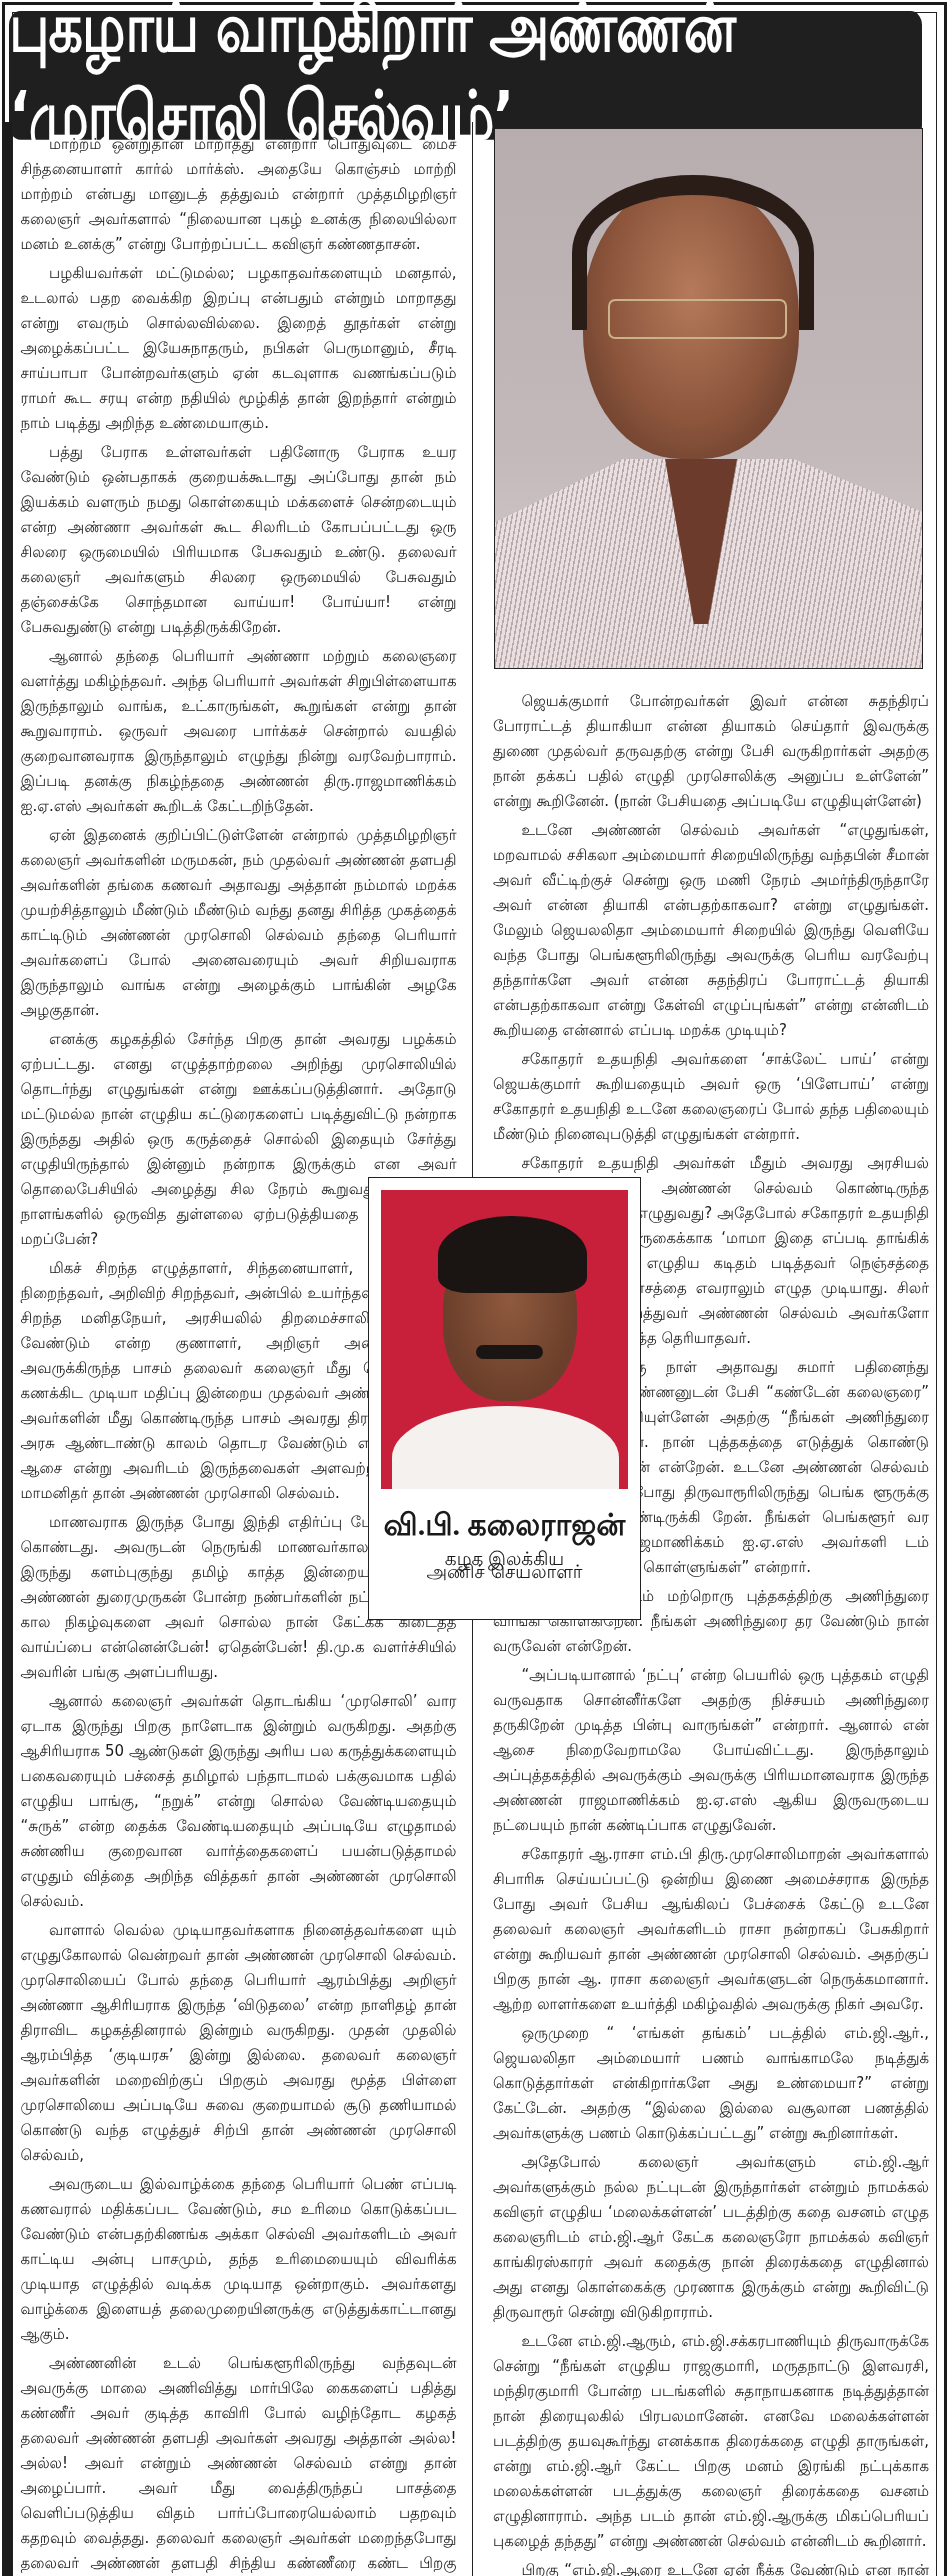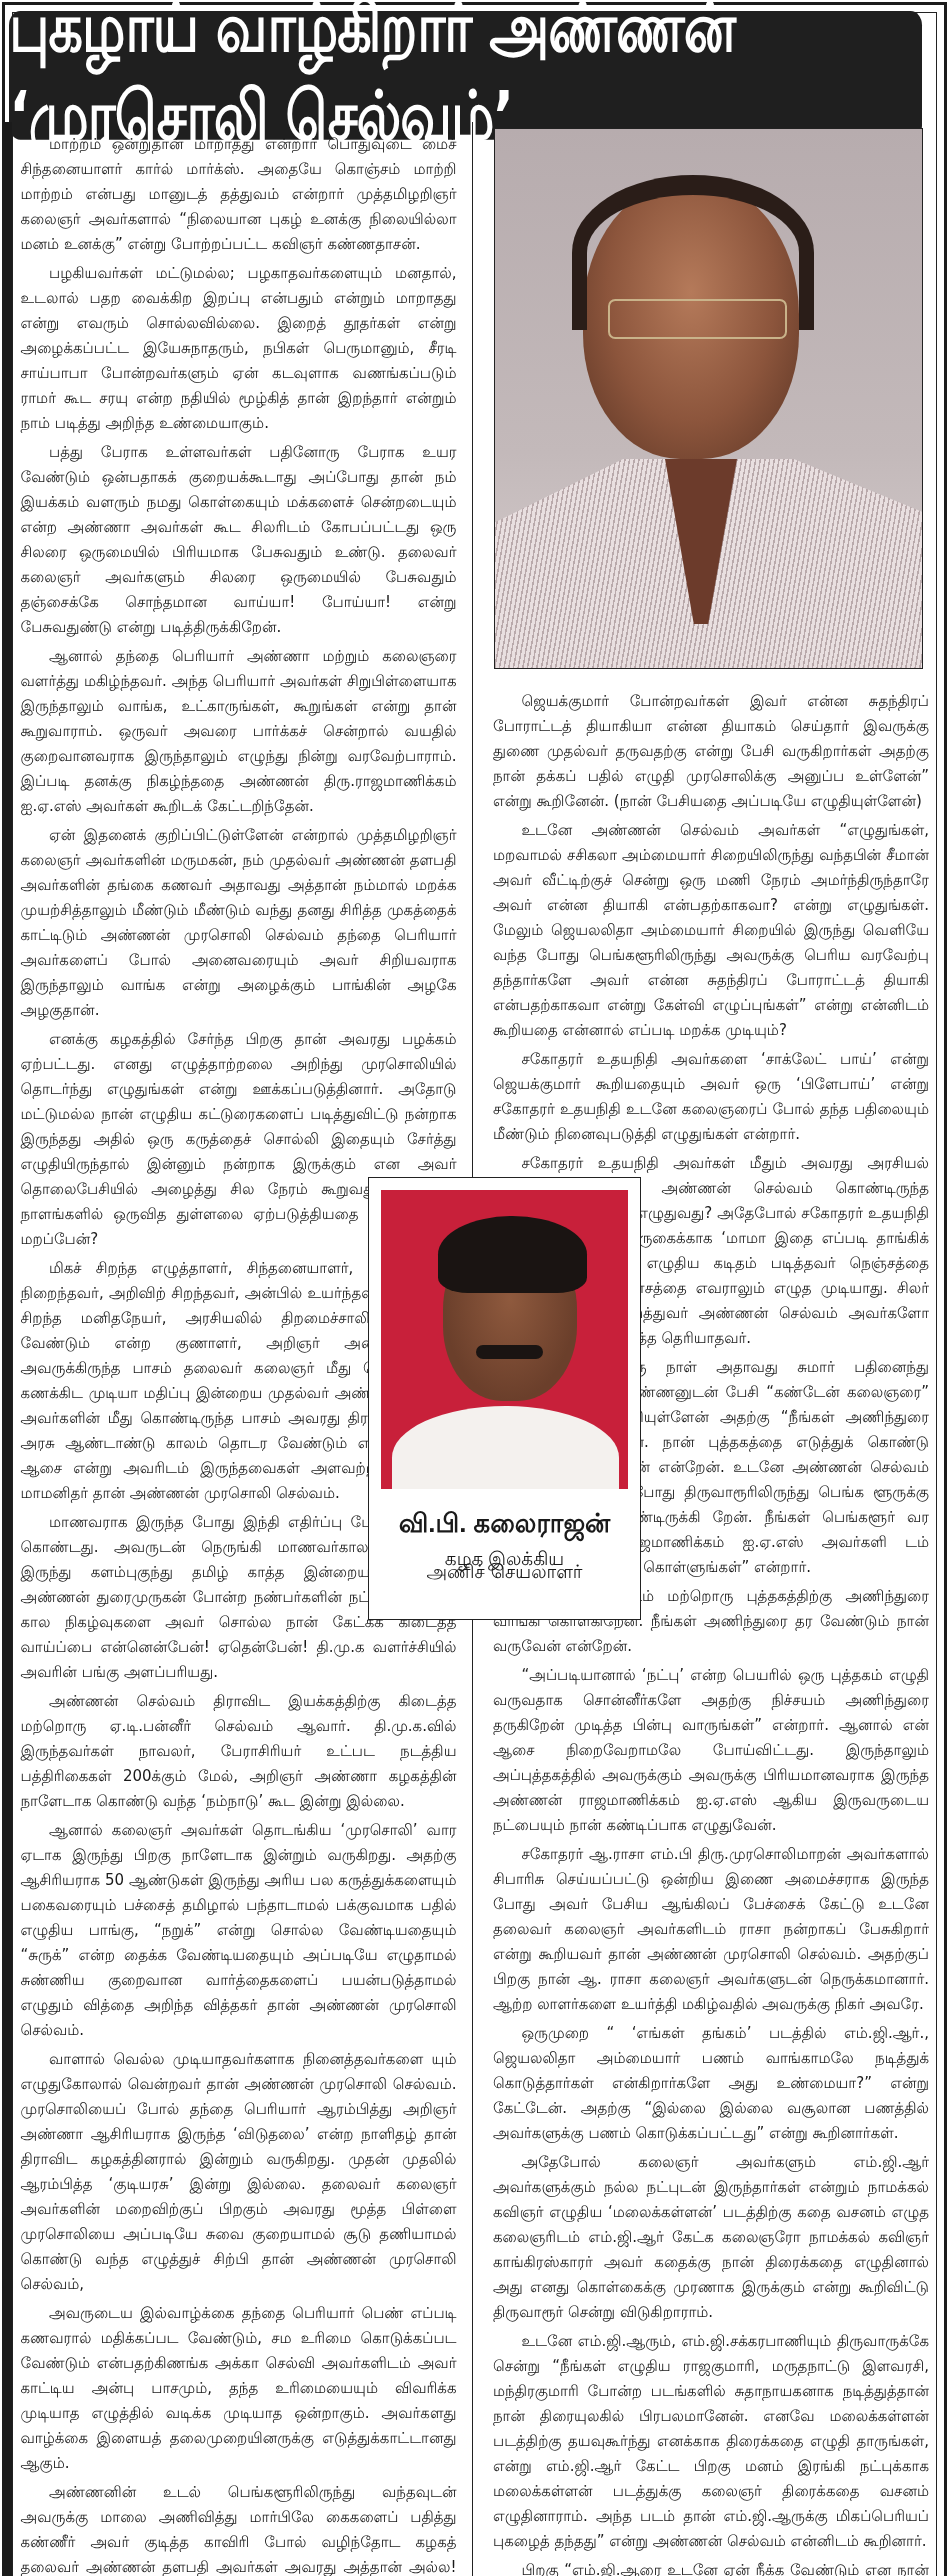--- a/index.html
+++ b/index.html
@@ -18,21 +18,21 @@
   .photo-main .hair { position:absolute; left:77px; top:46px; width:242px; height:155px; border-radius:50% 50% 0 0; border-top:20.6px solid #2a1d18; border-left:15.5px solid #2a1d18; border-right:15.5px solid #2a1d18; box-sizing:border-box; }
   .photo-main .glasses { position:absolute; left:113px; top:170px; width:175px; height:36px; border:2.1px solid #c9b38a; border-radius:7.2px; }
   .photo-main .shirt { position:absolute; left:0; top:330px; width:100%; height:211px; background:repeating-linear-gradient(100deg,#e9dfe0 0 3.1px,#b9a9ab 3.1px 4.6px); clip-path:polygon(0 30%,30% 0,70% 0,100% 25%,100% 100%,0 100%); }
   .photo-main .collar { position:absolute; left:170px; top:330px; width:72px; height:165px; background:#6c3b2b; clip-path:polygon(0 0,100% 0,60% 100%,40% 100%); }
   .inset { position:absolute; left:368px; top:1177px; width:273px; height:443px; border:1.5px solid #222; box-sizing:border-box; background:#fff; }
   .inset-photo { position:absolute; left:12.4px; top:12.4px; width:247px; height:299px; background:#c8203a; overflow:hidden; }
   .inset-photo .face { position:absolute; left:62px; top:41px; width:134px; height:170px; border-radius:46% 46% 44% 44%; background:radial-gradient(ellipse at 50% 40%, #8f5a3e 0%, #6b3f2b 70%); }
   .inset-photo .hair2 { position:absolute; left:57px; top:26px; width:149px; height:77px; border-radius:50% 50% 20% 20%; background:#1a1412; }
   .inset-photo .mous { position:absolute; left:95px; top:155px; width:67px; height:13.4px; border-radius:7.2px; background:#1a1412; }
   .inset-photo .body { position:absolute; left:10.3px; top:216px; width:227px; height:103px; border-radius:50% 50% 0 0; background:#f4f1ee; }
-  .inset-name { position:absolute; left:0; top:330px; width:100%; text-align:center; font-size:26px; font-weight:bold; font-family:Liberation Sans, sans-serif; }
+  .inset-name { position:absolute; left:0; top:330px; width:100%; text-align:center; font-size:30px; font-weight:bold; font-family:Liberation Serif, serif; }
   .inset-role1, .inset-role2 { position:absolute; left:0; width:100%; text-align:center; font-size:18.5px; }
   .inset-role1 { top:371px;font-family:Liberation Serif, serif; }
   .inset-role2 { top:383px; }
 </style>
 </head>
 <body>
 
 <div class="frame">
   <div class="frame-inner"></div>
 </div>
@@ -52,21 +52,20 @@
 
 <div class="col col-left" id="leftcol">
     <p>மாற்றம் ஒன்றுதான் மாறாதது என்றார் பொதுவுடை மைச் சிந்தனையாளர் கார்ல் மார்க்ஸ். அதையே கொஞ்சம் மாற்றி மாற்றம் என்பது மானுடத் தத்துவம் என்றார் முத்தமிழறிஞர் கலைஞர் அவர்களால் “நிலையான புகழ் உனக்கு நிலையில்லா மனம் உனக்கு” என்று போற்றப்பட்ட கவிஞர் கண்ணதாசன்.</p>
     <p>பழகியவர்கள் மட்டுமல்ல; பழகாதவர்களையும் மனதால், உடலால் பதற வைக்கிற இறப்பு என்பதும் என்றும் மாறாதது என்று எவரும் சொல்லவில்லை. இறைத் தூதர்கள் என்று அழைக்கப்பட்ட இயேசுநாதரும், நபிகள் பெருமானும், சீரடி சாய்பாபா போன்றவர்களும் ஏன் கடவுளாக வணங்கப்படும் ராமர் கூட சரயு என்ற நதியில் மூழ்கித் தான் இறந்தார் என்றும் நாம் படித்து அறிந்த உண்மையாகும்.</p>
     <p>பத்து பேராக உள்ளவர்கள் பதினோரு பேராக உயர வேண்டும் ஒன்பதாகக் குறையக்கூடாது அப்போது தான் நம் இயக்கம் வளரும் நமது கொள்கையும் மக்களைச் சென்றடையும் என்ற அண்ணா அவர்கள் கூட சிலரிடம் கோபப்பட்டது ஒரு சிலரை ஒருமையில் பிரியமாக பேசுவதும் உண்டு. தலைவர் கலைஞர் அவர்களும் சிலரை ஒருமையில் பேசுவதும் தஞ்சைக்கே சொந்தமான வாய்யா! போய்யா! என்று பேசுவதுண்டு என்று படித்திருக்கிறேன்.</p>
     <p>ஆனால் தந்தை பெரியார் அண்ணா மற்றும் கலைஞரை வளர்த்து மகிழ்ந்தவர். அந்த பெரியார் அவர்கள் சிறுபிள்ளையாக இருந்தாலும் வாங்க, உட்காருங்கள், கூறுங்கள் என்று தான் கூறுவாராம். ஒருவர் அவரை பார்க்கச் சென்றால் வயதில் குறைவானவராக இருந்தாலும் எழுந்து நின்று வரவேற்பாராம். இப்படி தனக்கு நிகழ்ந்ததை அண்ணன் திரு.ராஜமாணிக்கம் ஐ.ஏ.எஸ் அவர்கள் கூறிடக் கேட்டறிந்தேன்.</p>
     <p>ஏன் இதனைக் குறிப்பிட்டுள்ளேன் என்றால் முத்தமிழறிஞர் கலைஞர் அவர்களின் மருமகன், நம் முதல்வர் அண்ணன் தளபதி அவர்களின் தங்கை கணவர் அதாவது அத்தான் நம்மால் மறக்க முயற்சித்தாலும் மீண்டும் மீண்டும் வந்து தனது சிரித்த முகத்தைக் காட்டிடும் அண்ணன் முரசொலி செல்வம் தந்தை பெரியார் அவர்களைப் போல் அனைவரையும் அவர் சிறியவராக இருந்தாலும் வாங்க என்று அழைக்கும் பாங்கின் அழகே அழகுதான்.</p>
     <p>எனக்கு கழகத்தில் சேர்ந்த பிறகு தான் அவரது பழக்கம் ஏற்பட்டது. எனது எழுத்தாற்றலை அறிந்து முரசொலியில் தொடர்ந்து எழுதுங்கள் என்று ஊக்கப்படுத்தினார். அதோடு மட்டுமல்ல நான் எழுதிய கட்டுரைகளைப் படித்துவிட்டு நன்றாக இருந்தது அதில் ஒரு கருத்தைச் சொல்லி இதையும் சேர்த்து எழுதியிருந்தால் இன்னும் நன்றாக இருக்கும் என அவர் தொலைபேசியில் அழைத்து சில நேரம் கூறுவது என் ரத்த நாளங்களில் ஒருவித துள்ளலை ஏற்படுத்தியதை நான் எப்படி மறப்பேன்?</p>
     <p>மிகச் சிறந்த எழுத்தாளர், சிந்தனையாளர், ஞாபக சக்தி நிறைந்தவர், அறிவிற் சிறந்தவர், அன்பில் உயர்ந்தவர், மனிதரில் சிறந்த மனிதநேயர், அரசியலில் திறமைச்சாலிதான் வளர வேண்டும் என்ற குணாளர், அறிஞர் அண்ணா மீது அவருக்கிருந்த பாசம் தலைவர் கலைஞர் மீது கொண்டிருந்த கணக்கிட முடியா மதிப்பு இன்றைய முதல்வர் அண்ணன் தளபதி அவர்களின் மீது கொண்டிருந்த பாசம் அவரது திராவிட மாடல் அரசு ஆண்டாண்டு காலம் தொடர வேண்டும் என்ற அவரது ஆசை என்று அவரிடம் இருந்தவைகள் அளவற்றவை. அந்த மாமனிதர் தான் அண்ணன் முரசொலி செல்வம்.</p>
     <p>மாணவராக இருந்த போது இந்தி எதிர்ப்பு போரில் கலந்து கொண்டது. அவருடன் நெருங்கி மாணவர்கால தோழனாக இருந்து களம்புகுந்து தமிழ் காத்த இன்றைய அமைச்சர் அண்ணன் துரைமுருகன் போன்ற நண்பர்களின் நட்பு அன்றைய கால நிகழ்வுகளை அவர் சொல்ல நான் கேட்கக் கிடைத்த வாய்ப்பை என்னென்பேன்! ஏதென்பேன்! தி.மு.க வளர்ச்சியில் அவரின் பங்கு அளப்பரியது.</p>
-    <p>அண்ணன் செல்வம் திராவிட இயக்கத்திற்கு கிடைத்த மற்றொரு ஏ.டி.பன்னீர் செல்வம் ஆவார். தி.மு.க.வில் இருந்தவர்கள் நாவலர், பேராசிரியர் உட்பட நடத்திய பத்திரிகைகள் 200க்கும் மேல், அறிஞர் அண்ணா கழகத்தின் நாளேடாக கொண்டு வந்த ‘நம்நாடு’ கூட இன்று இல்லை.</p>
     <p>ஆனால் கலைஞர் அவர்கள் தொடங்கிய ‘முரசொலி’ வார ஏடாக இருந்து பிறகு நாளேடாக இன்றும் வருகிறது. அதற்கு ஆசிரியராக 50 ஆண்டுகள் இருந்து அரிய பல கருத்துக்களையும் பகைவரையும் பச்சைத் தமிழால் பந்தாடாமல் பக்குவமாக பதில் எழுதிய பாங்கு, “நறுக்” என்று சொல்ல வேண்டியதையும் “சுருக்” என்ற தைக்க வேண்டியதையும் அப்படியே எழுதாமல் சுண்ணிய குறைவான வார்த்தைகளைப் பயன்படுத்தாமல் எழுதும் வித்தை அறிந்த வித்தகர் தான் அண்ணன் முரசொலி செல்வம்.</p>
     <p>வாளால் வெல்ல முடியாதவர்களாக நினைத்தவர்களை யும் எழுதுகோலால் வென்றவர் தான் அண்ணன் முரசொலி செல்வம். முரசொலியைப் போல் தந்தை பெரியார் ஆரம்பித்து அறிஞர் அண்ணா ஆசிரியராக இருந்த ‘விடுதலை’ என்ற நாளிதழ் தான் திராவிட கழகத்தினரால் இன்றும் வருகிறது. முதன் முதலில் ஆரம்பித்த ‘குடியரசு’ இன்று இல்லை. தலைவர் கலைஞர் அவர்களின் மறைவிற்குப் பிறகும் அவரது மூத்த பிள்ளை முரசொலியை அப்படியே சுவை குறையாமல் சூடு தணியாமல் கொண்டு வந்த எழுத்துச் சிற்பி தான் அண்ணன் முரசொலி செல்வம்,</p>
     <p>அவருடைய இல்வாழ்க்கை தந்தை பெரியார் பெண் எப்படி கணவரால் மதிக்கப்பட வேண்டும், சம உரிமை கொடுக்கப்பட வேண்டும் என்பதற்கிணங்க அக்கா செல்வி அவர்களிடம் அவர் காட்டிய அன்பு பாசமும், தந்த உரிமையையும் விவரிக்க முடியாத எழுத்தில் வடிக்க முடியாத ஒன்றாகும். அவர்களது வாழ்க்கை இளையத் தலைமுறையினருக்கு எடுத்துக்காட்டானது ஆகும்.</p>
     <p>அண்ணனின் உடல் பெங்களூரிலிருந்து வந்தவுடன் அவருக்கு மாலை அணிவித்து மார்பிலே கைகளைப் பதித்து கண்ணீர் அவர் குடித்த காவிரி போல் வழிந்தோட கழகத் தலைவர் அண்ணன் தளபதி அவர்கள் அவரது அத்தான் அல்ல! அல்ல! அவர் என்றும் அண்ணன் செல்வம் என்று தான் அழைப்பார். அவர் மீது வைத்திருந்தப் பாசத்தை வெளிப்படுத்திய விதம் பார்ப்போரையெல்லாம் பதறவும் கதறவும் வைத்தது. தலைவர் கலைஞர் அவர்கள் மறைந்தபோது தலைவர் அண்ணன் தளபதி சிந்திய கண்ணீரை கண்ட பிறகு அடுத்து அண்ணன் செல்வம் அவர்களுக்காக அவர் பொத்திப் பொத்தி வைத்திருந்த பாசத்தை நான் பார்த்து துடித்துப் போனேன். தாயின் மடியில் மகன் தலை பதித்து கதறியதைப் போல் அண்ணன் தளபதி கதறினார். எதற்கும் எவருக்கும் வளையமால் வாழ்பவர்தான் நம்முதல்வர். ஸ்பைனல் கார்டு என்பார்களே அப்படி அண்ணன் தளபதி அவர்களுக்கு முதுகெலும்பாக திகழ்ந்தவர் தான் அண்ணன் முரசொலி செல்வம்.</p>
   </div>
 <div class="col col-right" id="rightcol">
     <p>ஜெயக்குமார் போன்றவர்கள் இவர் என்ன சுதந்திரப் போராட்டத் தியாகியா என்ன தியாகம் செய்தார் இவருக்கு துணை முதல்வர் தருவதற்கு என்று பேசி வருகிறார்கள் அதற்கு நான் தக்கப் பதில் எழுதி முரசொலிக்கு அனுப்ப உள்ளேன்” என்று கூறினேன். (நான் பேசியதை அப்படியே எழுதியுள்ளேன்)</p>
     <p>உடனே அண்ணன் செல்வம் அவர்கள் “எழுதுங்கள், மறவாமல் சசிகலா அம்மையார் சிறையிலிருந்து வந்தபின் சீமான் அவர் வீட்டிற்குச் சென்று ஒரு மணி நேரம் அமர்ந்திருந்தாரே அவர் என்ன தியாகி என்பதற்காகவா? என்று எழுதுங்கள். மேலும் ஜெயலலிதா அம்மையார் சிறையில் இருந்து வெளியே வந்த போது பெங்களூரிலிருந்து அவருக்கு பெரிய வரவேற்பு தந்தார்களே அவர் என்ன சுதந்திரப் போராட்டத் தியாகி என்பதற்காகவா என்று கேள்வி எழுப்புங்கள்” என்று என்னிடம் கூறியதை என்னால் எப்படி மறக்க முடியும்?</p>
     <p>சகோதரர் உதயநிதி அவர்களை ‘சாக்லேட் பாய்’ என்று ஜெயக்குமார் கூறியதையும் அவர் ஒரு ‘பிளேபாய்’ என்று சகோதரர் உதயநிதி உடனே கலைஞரைப் போல் தந்த பதிலையும் மீண்டும் நினைவுபடுத்தி எழுதுங்கள் என்றார்.</p>
     <p>சகோதரர் உதயநிதி அவர்கள் மீதும் அவரது அரசியல் வளர்ச்சியின் மீதும் அண்ணன் செல்வம் கொண்டிருந்த அக்கறையை எப்படி எழுதுவது? அதேபோல் சகோதரர் உதயநிதி அவர்கள் அவரது வருகைக்காக ‘மாமா இதை எப்படி தாங்கிக் கொள்வேன்’ என்று எழுதிய கடிதம் படித்தவர் நெஞ்சத்தை நெகிழச் செய்தது. பாசத்தை எவராலும் எழுத முடியாது. சிலர் பாசத்தை வெளிப்படுத்துவர் அண்ணன் செல்வம் அவர்களோ பாசத்தை வெளிப்படுத்த தெரியாதவர்.</p>

